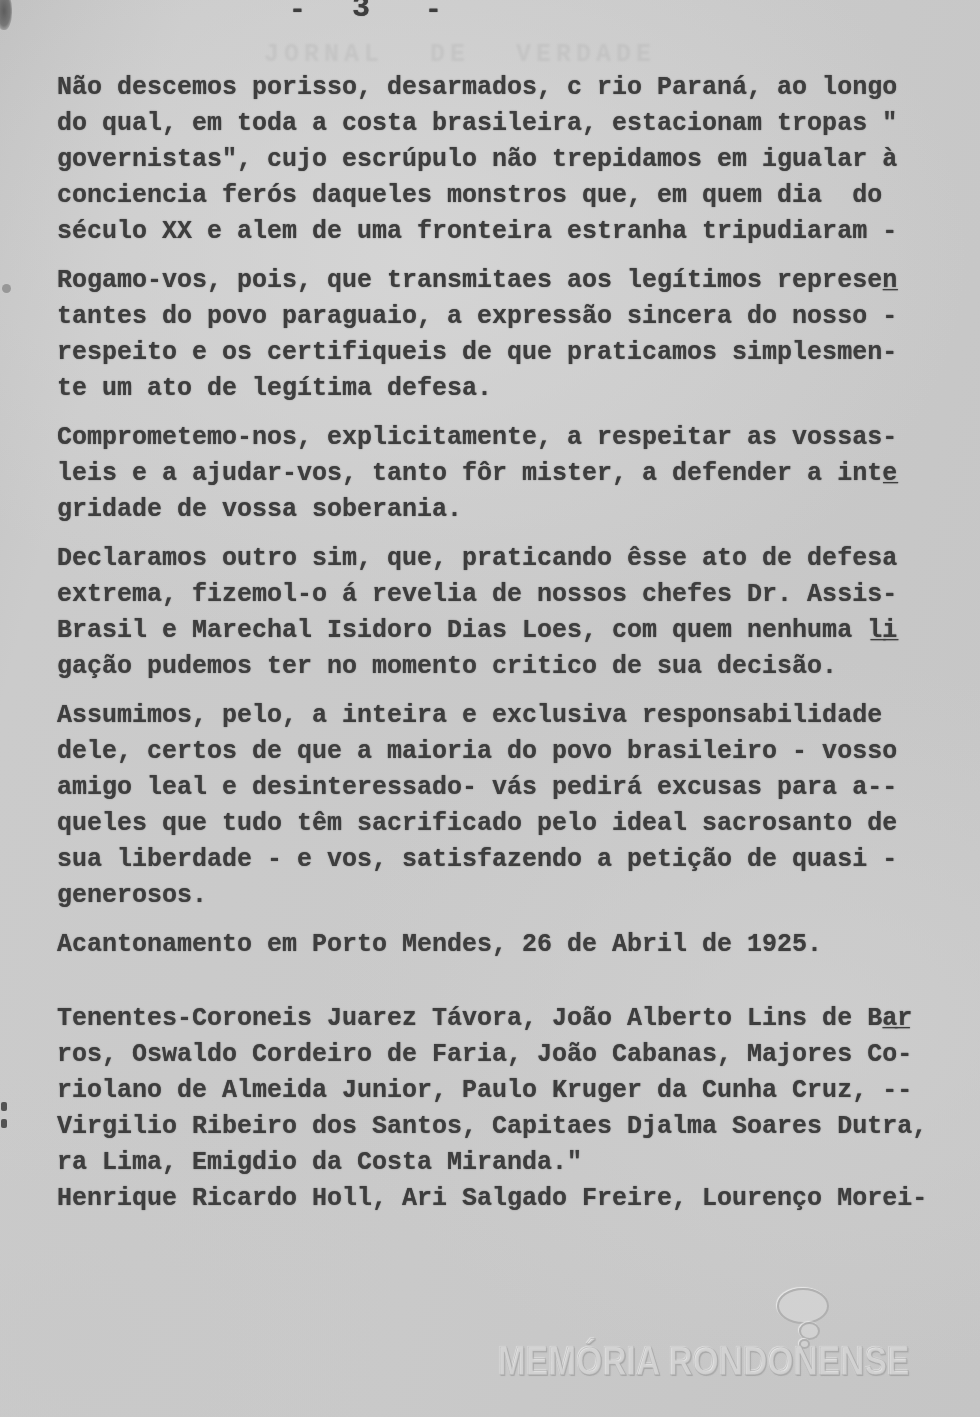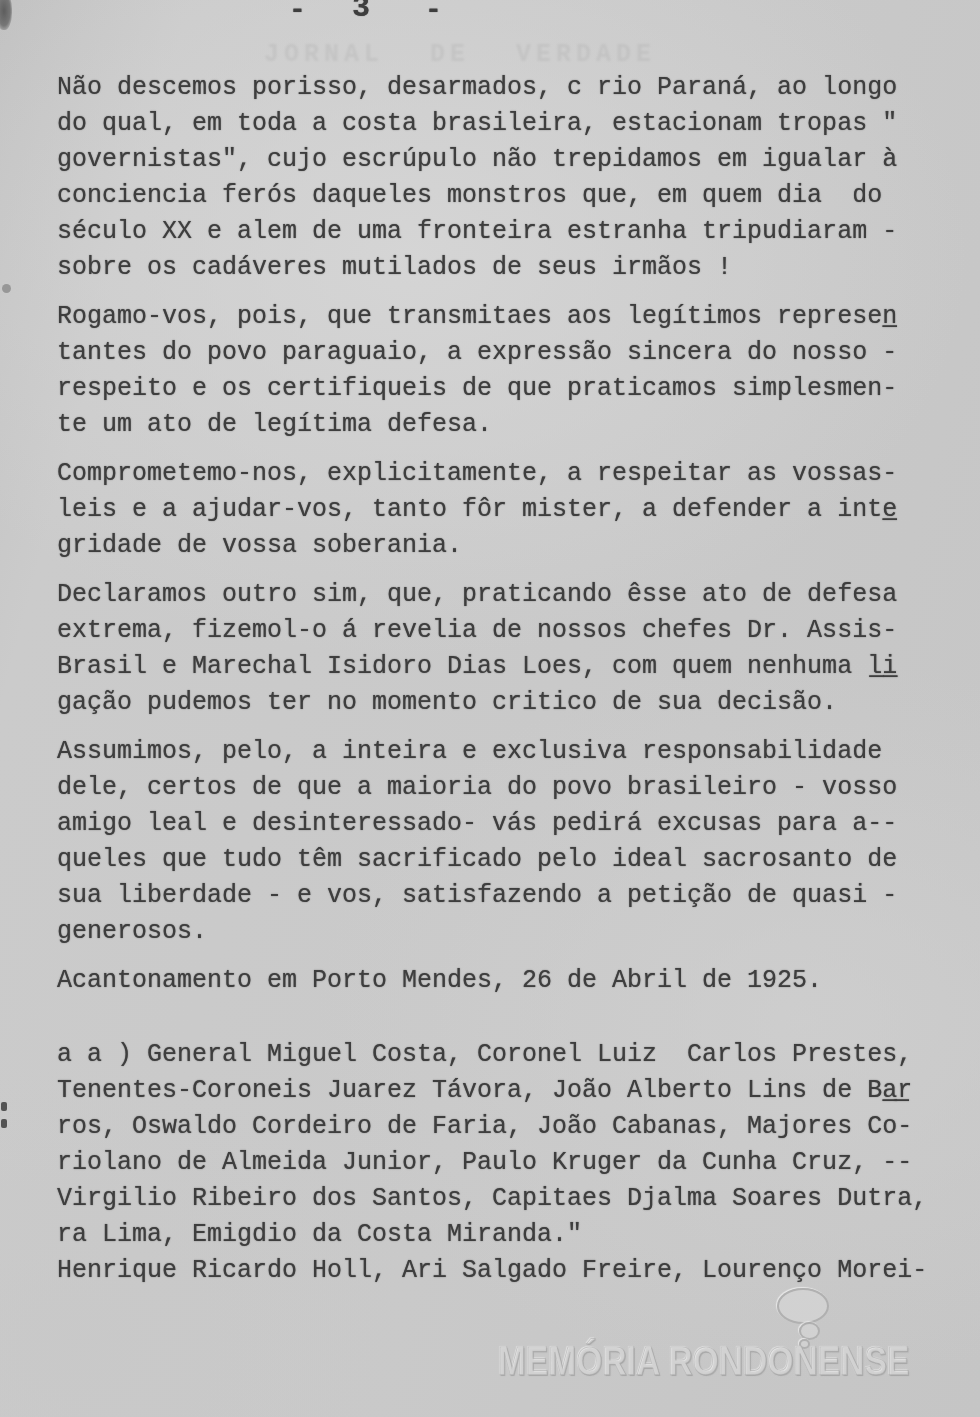--- a/index.html
+++ b/index.html
@@ -18,21 +18,21 @@
         text-shadow:0 0 1px rgba(60,60,60,.9); filter:blur(.4px); }
   .pn-l { left:289px; top:-4px; }
   .pn-n { left:352px; top:-7px; font-size:30px; }
   .pn-r { left:425px; top:-4px; }
   
   .ghost { position:absolute; left:264px; top:40px; font-size:25px; font-weight:700;
            letter-spacing:5px; word-spacing:26px; color:#8f8f8f; opacity:.17;
            filter:blur(1.3px); white-space:nowrap; }
   
   .bodytext { position:absolute; left:57px; top:70px; width:900px;
-              font-size:25px; line-height:36px; font-weight:400;
+              font-size:25px; line-height:36px; font-weight:700;
               filter:blur(.45px); }
   .para { margin:0 0 13px 0; }
   .para.dateline { margin-bottom:38px; }
   .para.signatures { margin-bottom:0; }
   .line { white-space:pre; text-shadow:0 0 1.2px rgba(66,66,66,.85); }
   
   .wm-text { position:absolute; left:498px; top:1338px; white-space:nowrap;
              font-family:"Liberation Sans","DejaVu Sans",sans-serif;
              font-size:41px; font-weight:700; letter-spacing:0px;
              transform:scaleX(.82); transform-origin:left top;
@@ -66,21 +66,20 @@
 
   <div class="ghost">JORNAL DE VERDADE</div>
 
   <div class="bodytext">
     <div class="para">
         <div class="line">Não descemos porisso, desarmados, c rio Paraná, ao longo</div>
         <div class="line">do qual, em toda a costa brasileira, estacionam tropas "</div>
         <div class="line">governistas", cujo escrúpulo não trepidamos em igualar à</div>
         <div class="line">conciencia ferós daqueles monstros que, em quem dia  do</div>
         <div class="line">século XX e alem de uma fronteira estranha tripudiaram -</div>
-        <div class="line">sobre os cadáveres mutilados de seus irmãos !</div>
       </div>
     <div class="para">
         <div class="line">Rogamo-vos, pois, que transmitaes aos legítimos represen̲</div>
         <div class="line">tantes do povo paraguaio, a expressão sincera do nosso -</div>
         <div class="line">respeito e os certifiqueis de que praticamos simplesmen-</div>
         <div class="line">te um ato de legítima defesa.</div>
       </div>
     <div class="para">
         <div class="line">Comprometemo-nos, explicitamente, a respeitar as vossas-</div>
         <div class="line">leis e a ajudar-vos, tanto fôr mister, a defender a inte̲</div>
@@ -97,21 +96,20 @@
         <div class="line">dele, certos de que a maioria do povo brasileiro - vosso</div>
         <div class="line">amigo leal e desinteressado- vás pedirá excusas para a--</div>
         <div class="line">queles que tudo têm sacrificado pelo ideal sacrosanto de</div>
         <div class="line">sua liberdade - e vos, satisfazendo a petição de quasi -</div>
         <div class="line">generosos.</div>
       </div>
     <div class="para dateline">
         <div class="line">Acantonamento em Porto Mendes, 26 de Abril de 1925.</div>
       </div>
     <div class="para signatures">
-        <div class="line">a a ) General Miguel Costa, Coronel Luiz  Carlos Prestes,</div>
         <div class="line">Tenentes-Coroneis Juarez Távora, João Alberto Lins de Ba̲r̲</div>
         <div class="line">ros, Oswaldo Cordeiro de Faria, João Cabanas, Majores Co-</div>
         <div class="line">riolano de Almeida Junior, Paulo Kruger da Cunha Cruz, --</div>
         <div class="line">Virgilio Ribeiro dos Santos, Capitaes Djalma Soares Dutra,</div>
         <div class="line">ra Lima, Emigdio da Costa Miranda."</div>
         <div class="line">Henrique Ricardo Holl, Ari Salgado Freire, Lourenço Morei-</div>
       </div>
   </div>
 
   <div class="bubble bubble-big"></div>

